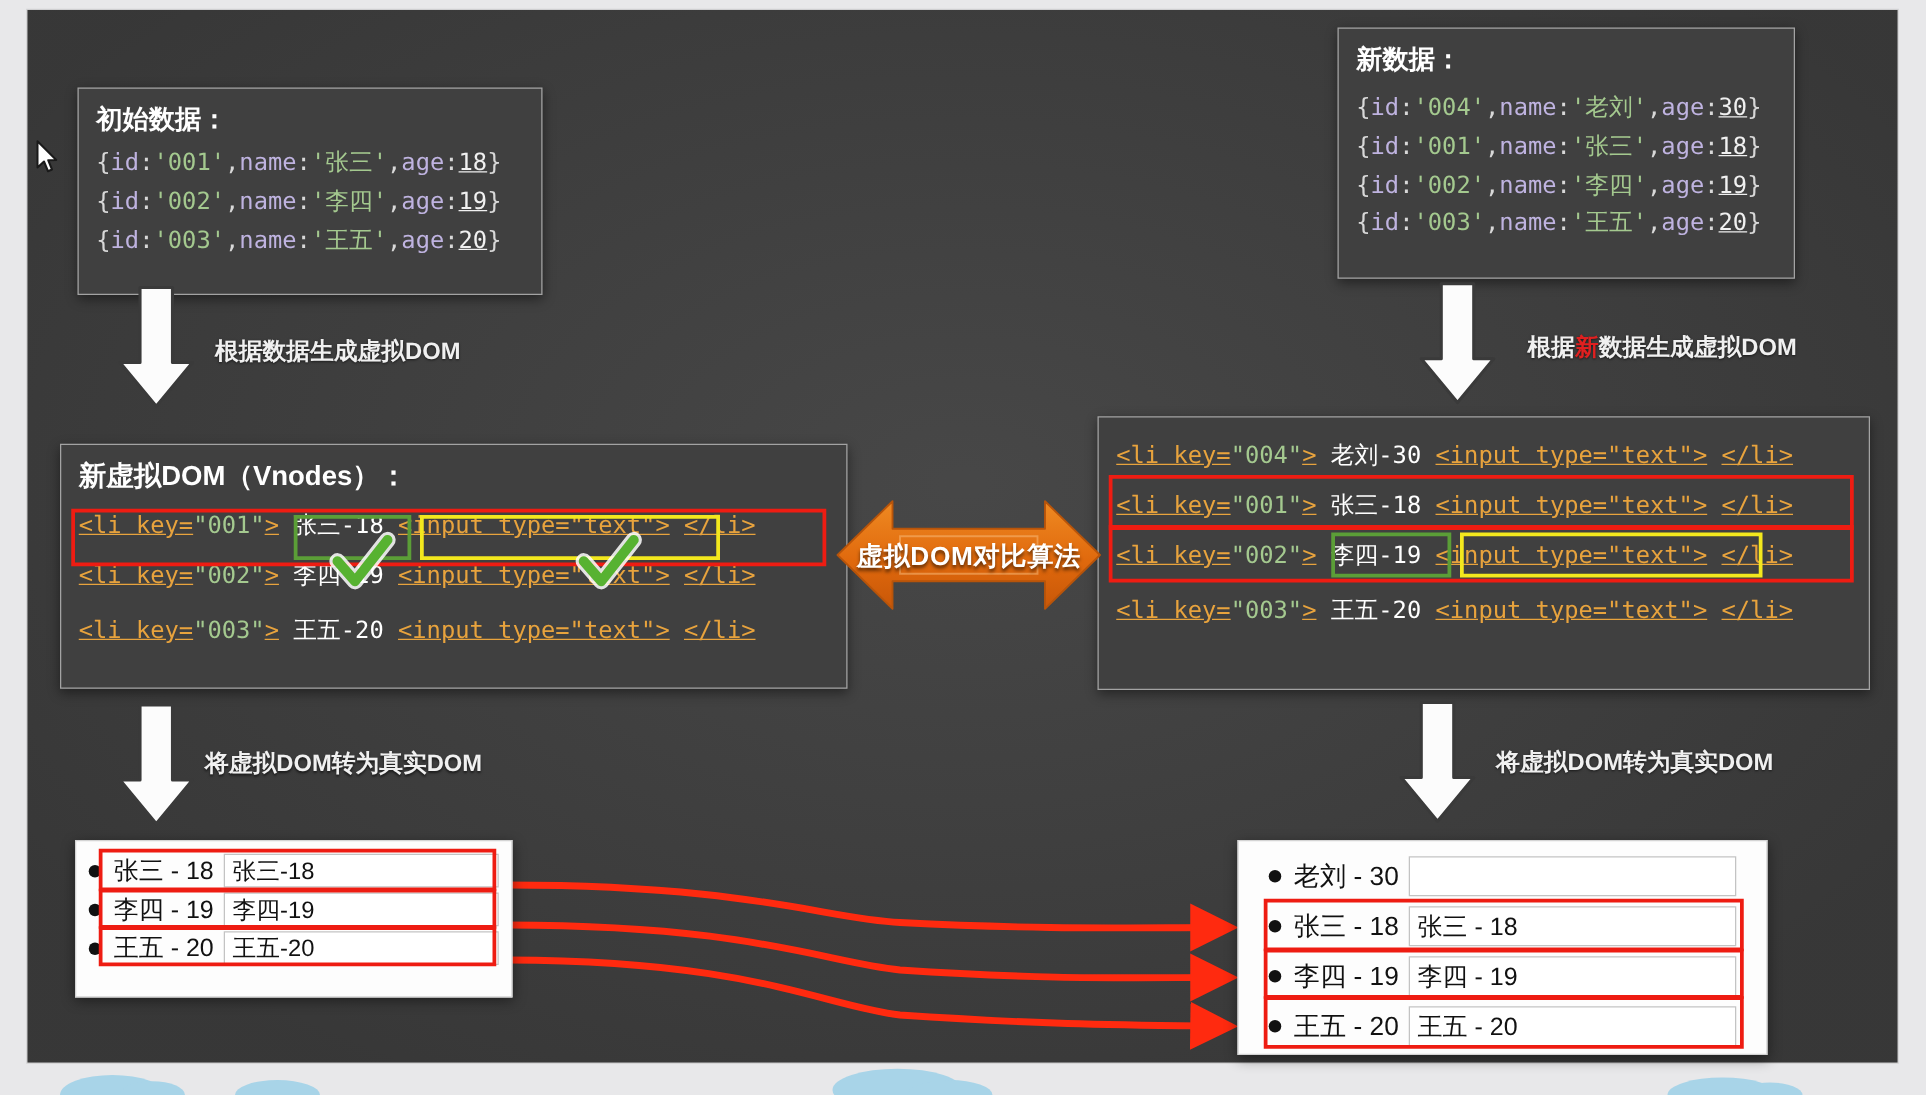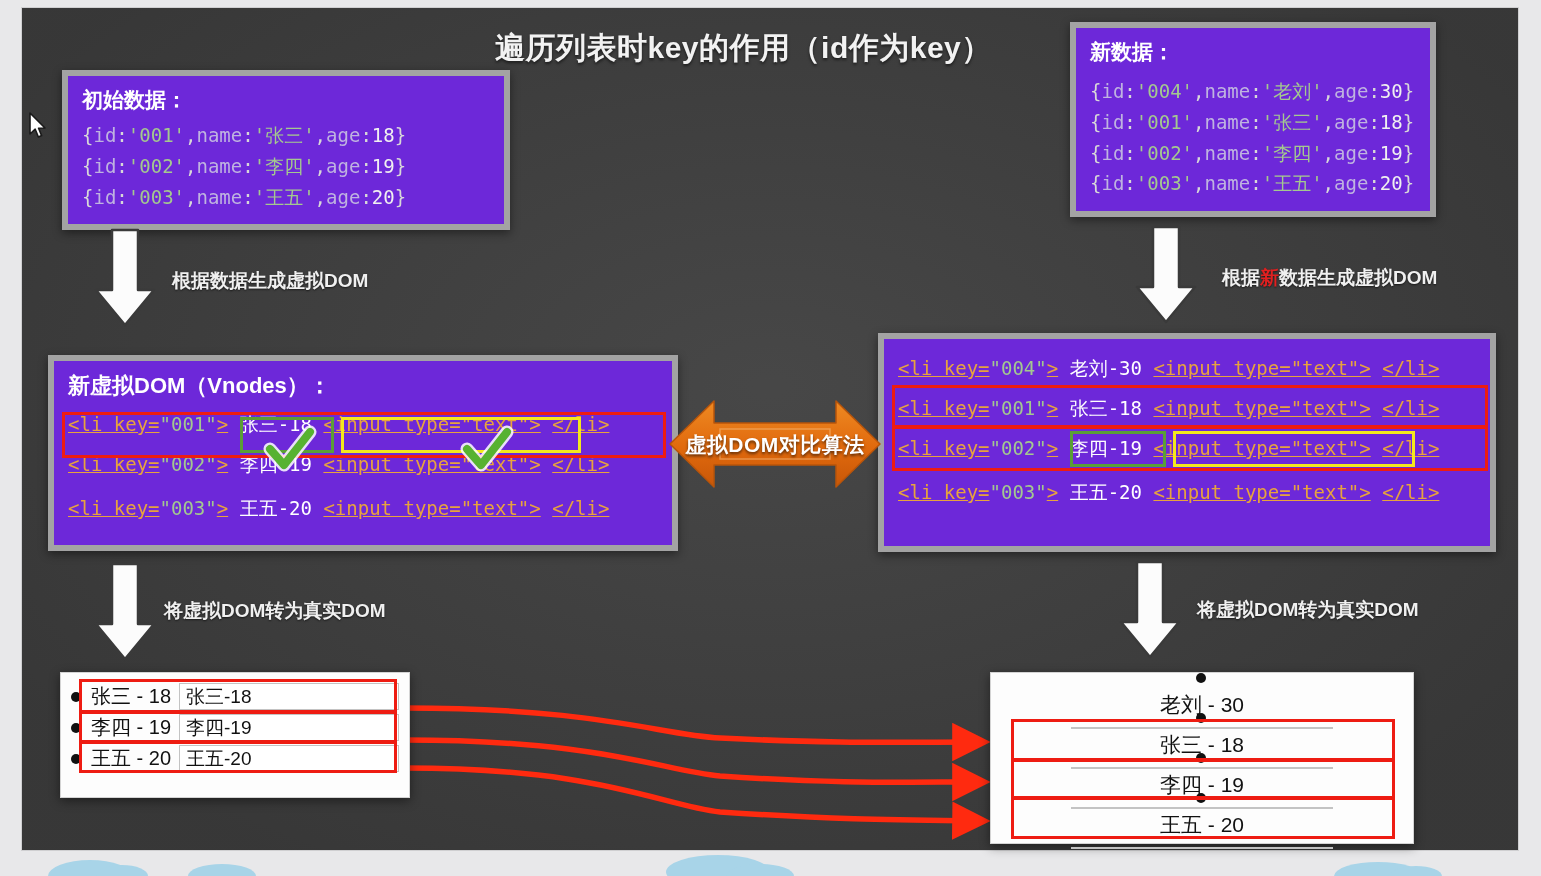--- a/index.html
+++ b/index.html
@@ -38,50 +38,50 @@
     color: #f2f2f2;
     font-size: 30px;
     font-weight: bold;
     letter-spacing: 0.5px;
     text-shadow: 0 2px 3px rgba(0,0,0,.55);
     white-space: nowrap;
   }
 
   
   .panel {
-    background: #6d28d9;
-    border: 6px solid #a3a3a3;
+    background: #404040;
+    border: 1px solid #a3a3a3;
     box-shadow: 0 3px 9px rgba(0,0,0,.45);
-    padding: 10px 14px 12px 14px;
+    padding: 10px 14px 28px 14px;
   }
   .panel-title {
     color: #ffffff;
     font-weight: bold;
     font-size: 21px;
     margin-bottom: 6px;
     white-space: nowrap;
   }
   .code {
     font-family: "DejaVu Sans Mono", "Liberation Mono", monospace;
     font-size: 19px;
     line-height: 1.62;
     white-space: nowrap;
     color: #e6e6e6;
   }
   .c-punct { color: #d8d8d8; }
   .c-key   { color: #bfb3e0; }
   .c-str   { color: #a4c98f; }
-  .c-num   { color: #f0f0f0; }
+  .c-num   { color: #f0f0f0; text-decoration: underline; }
 
   
   .v-tag   { color: #e8a33d; text-decoration: underline; }
   .v-val   { color: #a4c98f; }
   .v-txt   { color: #ffffff; }
 
-  #data-initial { left: 62px; top: 70px; width: 448px; }
+  #data-initial { left: 62px; top: 70px; width: 372px; }
   #data-new     { left: 1070px; top: 22px; width: 366px; }
 
   #vdom-initial { left: 48px; top: 355px; width: 630px; height: 196px; }
   #vdom-new     { left: 878px; top: 333px; width: 618px; height: 219px; }
 
   .vline { position: relative; height: 40px; display: flex; align-items: center; }
   #vdom-initial .vline { height: 40px; }
   #vdom-new .vline { height: 40px; }
   .vcode {
     font-family: "DejaVu Sans Mono", "Liberation Mono", monospace;
@@ -139,21 +139,21 @@
     background: #ffffff;
     color: #111;
     display: flex; align-items: center;
     padding: 0 6px;
     white-space: nowrap;
     overflow: hidden;
   }
   #real-left .li-row { height: 31px; }
   #real-left .li-text { font-size: 20px; }
   #real-left .li-input { width: 250px; height: 27px; font-size: 19px; }
-  #real-right .li-row { height: 40px; flex-direction: column; }
+  #real-right .li-row { height: 40px; }
   #real-right .li-text { font-size: 21px; }
   #real-right .li-input { width: 262px; height: 32px; font-size: 20px; }
 
   
   #connectors { left: 0; top: 0; width: 1541px; height: 876px; pointer-events: none; }
 
   
   .checkmark { position: absolute; width: 54px; height: 50px; pointer-events: none; }
   .checkmark svg { display:block; width:100%; height:100%; }
 
@@ -162,21 +162,20 @@
 
   
   #cursor { left: 28px; top: 112px; width: 20px; height: 28px; }
 </style>
 </head>
 <body>
 
 <div id="stage">
   <div id="frame"></div>
 
-  <div class="abs" id="title">遍历列表时key的作用（id作为key）</div>
 
   <div class="abs panel" id="data-initial">
     <div class="panel-title">初始数据：</div>
     <div class="code">
       <div>
         <span class="c-punct">{</span><span class="c-key">id</span><span class="c-punct">:</span><span class="c-str">'</span><span class="c-str">001</span><span class="c-str">'</span><span class="c-punct">,</span><span class="c-key">name</span><span class="c-punct">:</span><span class="c-str">'</span><span class="c-str">张三</span><span class="c-str">'</span><span class="c-punct">,</span><span class="c-key">age</span><span class="c-punct">:</span><span class="c-num">18</span><span class="c-punct">}</span>
       </div>
       <div>
         <span class="c-punct">{</span><span class="c-key">id</span><span class="c-punct">:</span><span class="c-str">'</span><span class="c-str">002</span><span class="c-str">'</span><span class="c-punct">,</span><span class="c-key">name</span><span class="c-punct">:</span><span class="c-str">'</span><span class="c-str">李四</span><span class="c-str">'</span><span class="c-punct">,</span><span class="c-key">age</span><span class="c-punct">:</span><span class="c-num">19</span><span class="c-punct">}</span>
       </div>

